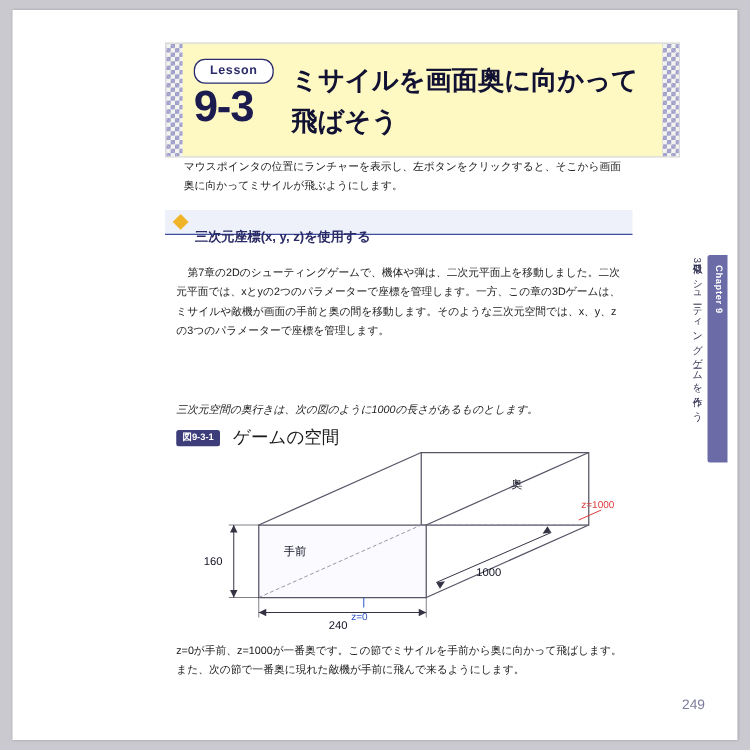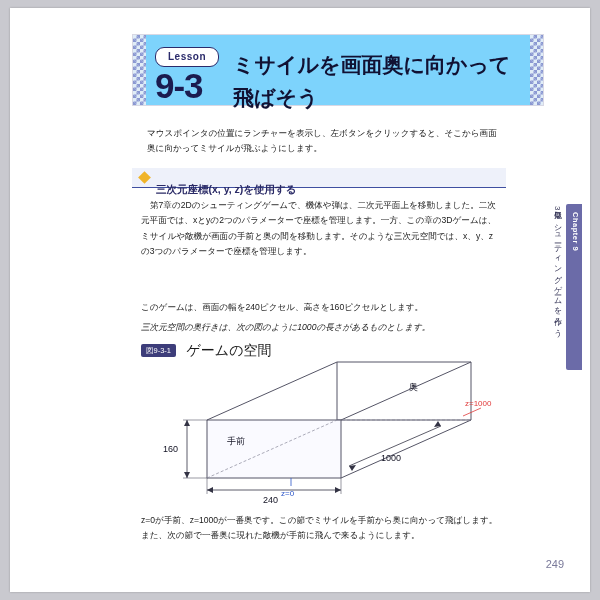--- a/index.html
+++ b/index.html
@@ -23,22 +23,22 @@
     box-shadow: 0 0 2px rgba(0,0,0,0.25);
     overflow: hidden;
   }
 
   
   .lesson-banner {
     position: absolute;
     left: 122px;
     top: 26px;
     width: 412px;
-    height: 72px;
-    background: #7dd3fc;
+    height: 92px;
+    background: #fef9c3;
     border: 1px solid #d8d8e4;
     box-sizing: border-box;
     padding-left: 35px;
   }
   .lesson-banner .checker-left,
   .lesson-banner .checker-right {
     position: absolute;
     top: 0;
     width: 13px;
     height: 100%;
@@ -129,38 +129,38 @@
   }
   #sec1 { top: 160px; }
   #sec2 { top: 262px; }
 
   .body-text {
     position: absolute;
     font-size: 8.6px;
     line-height: 1.8;
     color: #1a1a1a;
   }
-  #p1 { left: 131px; top: 190px; width: 360px; text-indent: 9px; }
+  #p1 { left: 131px; top: 203px; width: 360px; text-indent: 9px; }
   #p2 { left: 131px; top: 292px; width: 360px; }
   #p3 { left: 131px; top: 312px; width: 360px; font-style: italic; }
   #p4 { left: 131px; top: 505px; width: 360px; text-indent: 0; }
 
   
   .fig-caption {
     position: absolute;
     left: 131px;
     top: 333px;
     height: 12px;
   }
   .fig-num {
     display: inline-block;
     background: #3d3d7a;
     color: #ffffff;
     font-size: 7.5px;
-    font-weight: normal;
+    font-weight: bold;
     padding: 1.5px 5px;
     border-radius: 2px;
     vertical-align: middle;
   }
   .fig-label {
     display: inline-block;
     font-size: 14px;
     color: #1a1a1a;
     margin-left: 6px;
     vertical-align: middle;
@@ -230,21 +230,20 @@
   </div>
 
   <div class="intro">マウスポインタの位置にランチャーを表示し、左ボタンをクリックすると、そこから画面奥に向かってミサイルが飛ぶようにします。</div>
 
   <div class="sec-head" id="sec1">
     <span class="dia"></span>
     <span class="sec-text">三次元座標(x, y, z)を使用する</span>
   </div>
   <div class="body-text" id="p1">第7章の2Dのシューティングゲームで、機体や弾は、二次元平面上を移動しました。二次元平面では、xとyの2つのパラメーターで座標を管理します。一方、この章の3Dゲームは、ミサイルや敵機が画面の手前と奥の間を移動します。そのような三次元空間では、x、y、zの3つのパラメーターで座標を管理します。</div>
 
-  <div class="body-text" id="p2">このゲームは、画面の幅を240ピクセル、高さを160ピクセルとします。</div>
   <div class="body-text" id="p3">三次元空間の奥行きは、次の図のように1000の長さがあるものとします。</div>
 
   <div class="fig-caption">
     <span class="fig-num">図9-3-1</span>
     <span class="fig-label">ゲームの空間</span>
   </div>
 
   <div class="figure">
     <svg width="360" height="150" viewBox="0 0 360 150">
 

